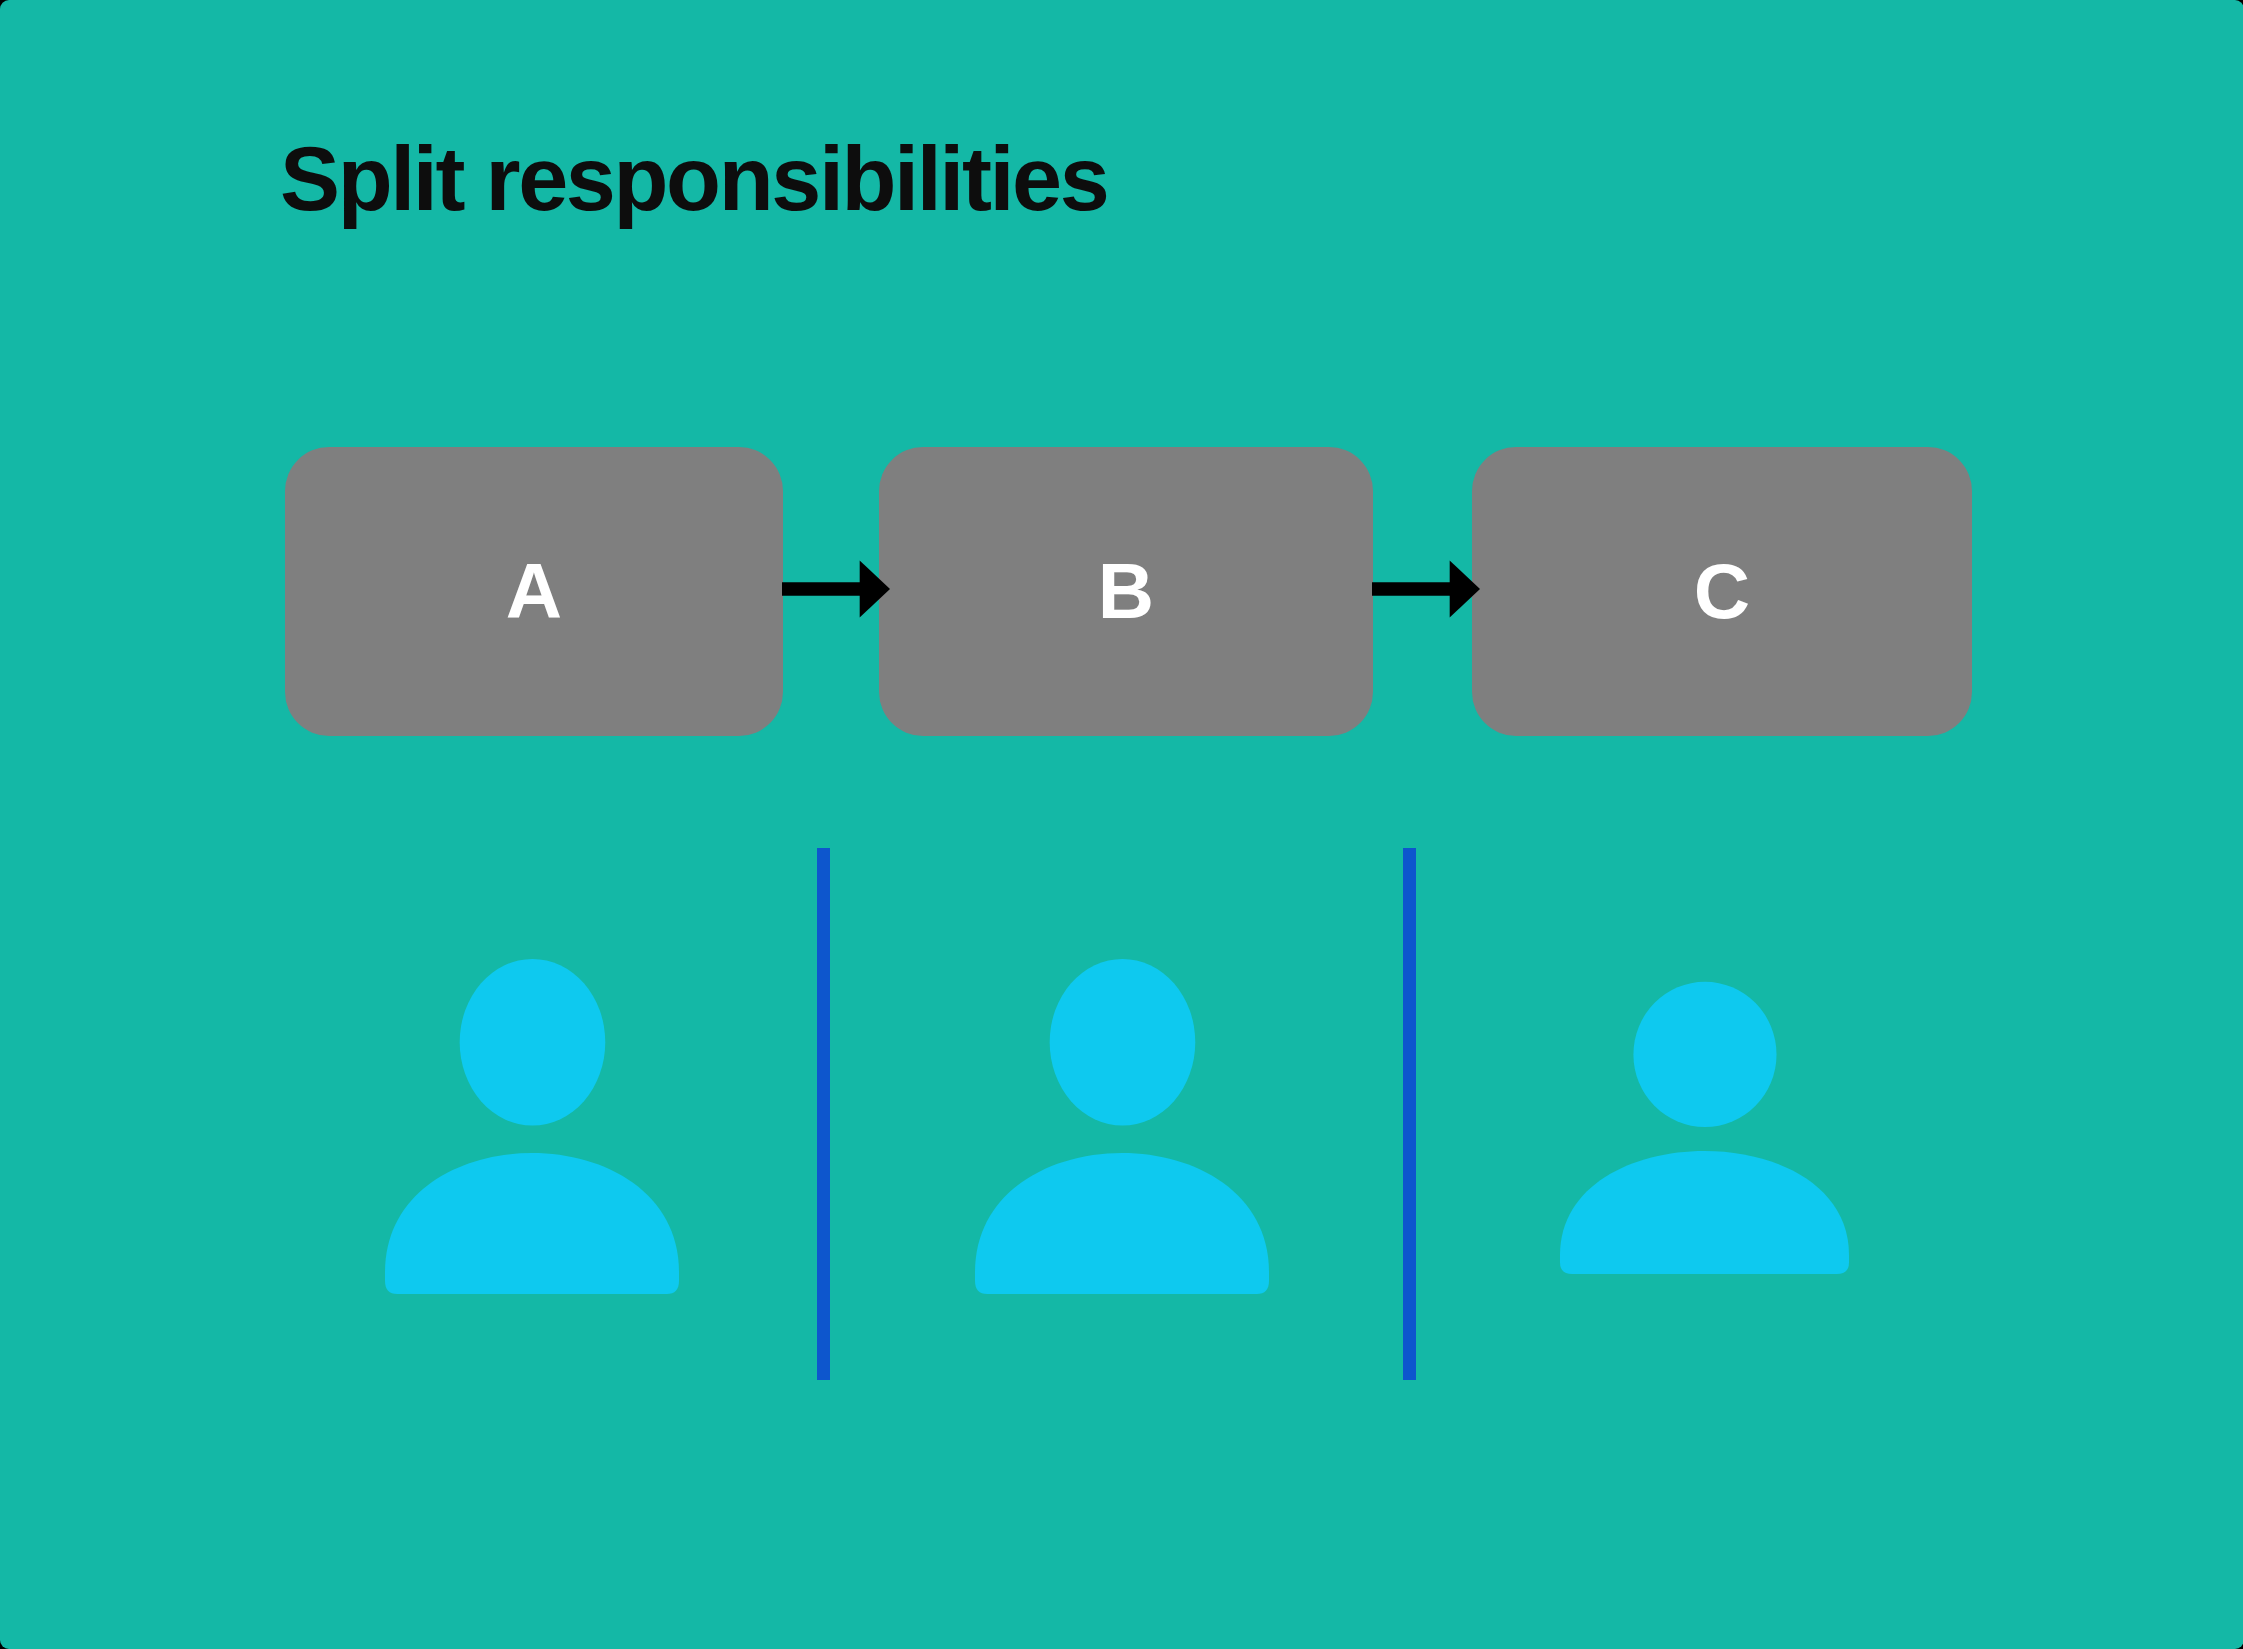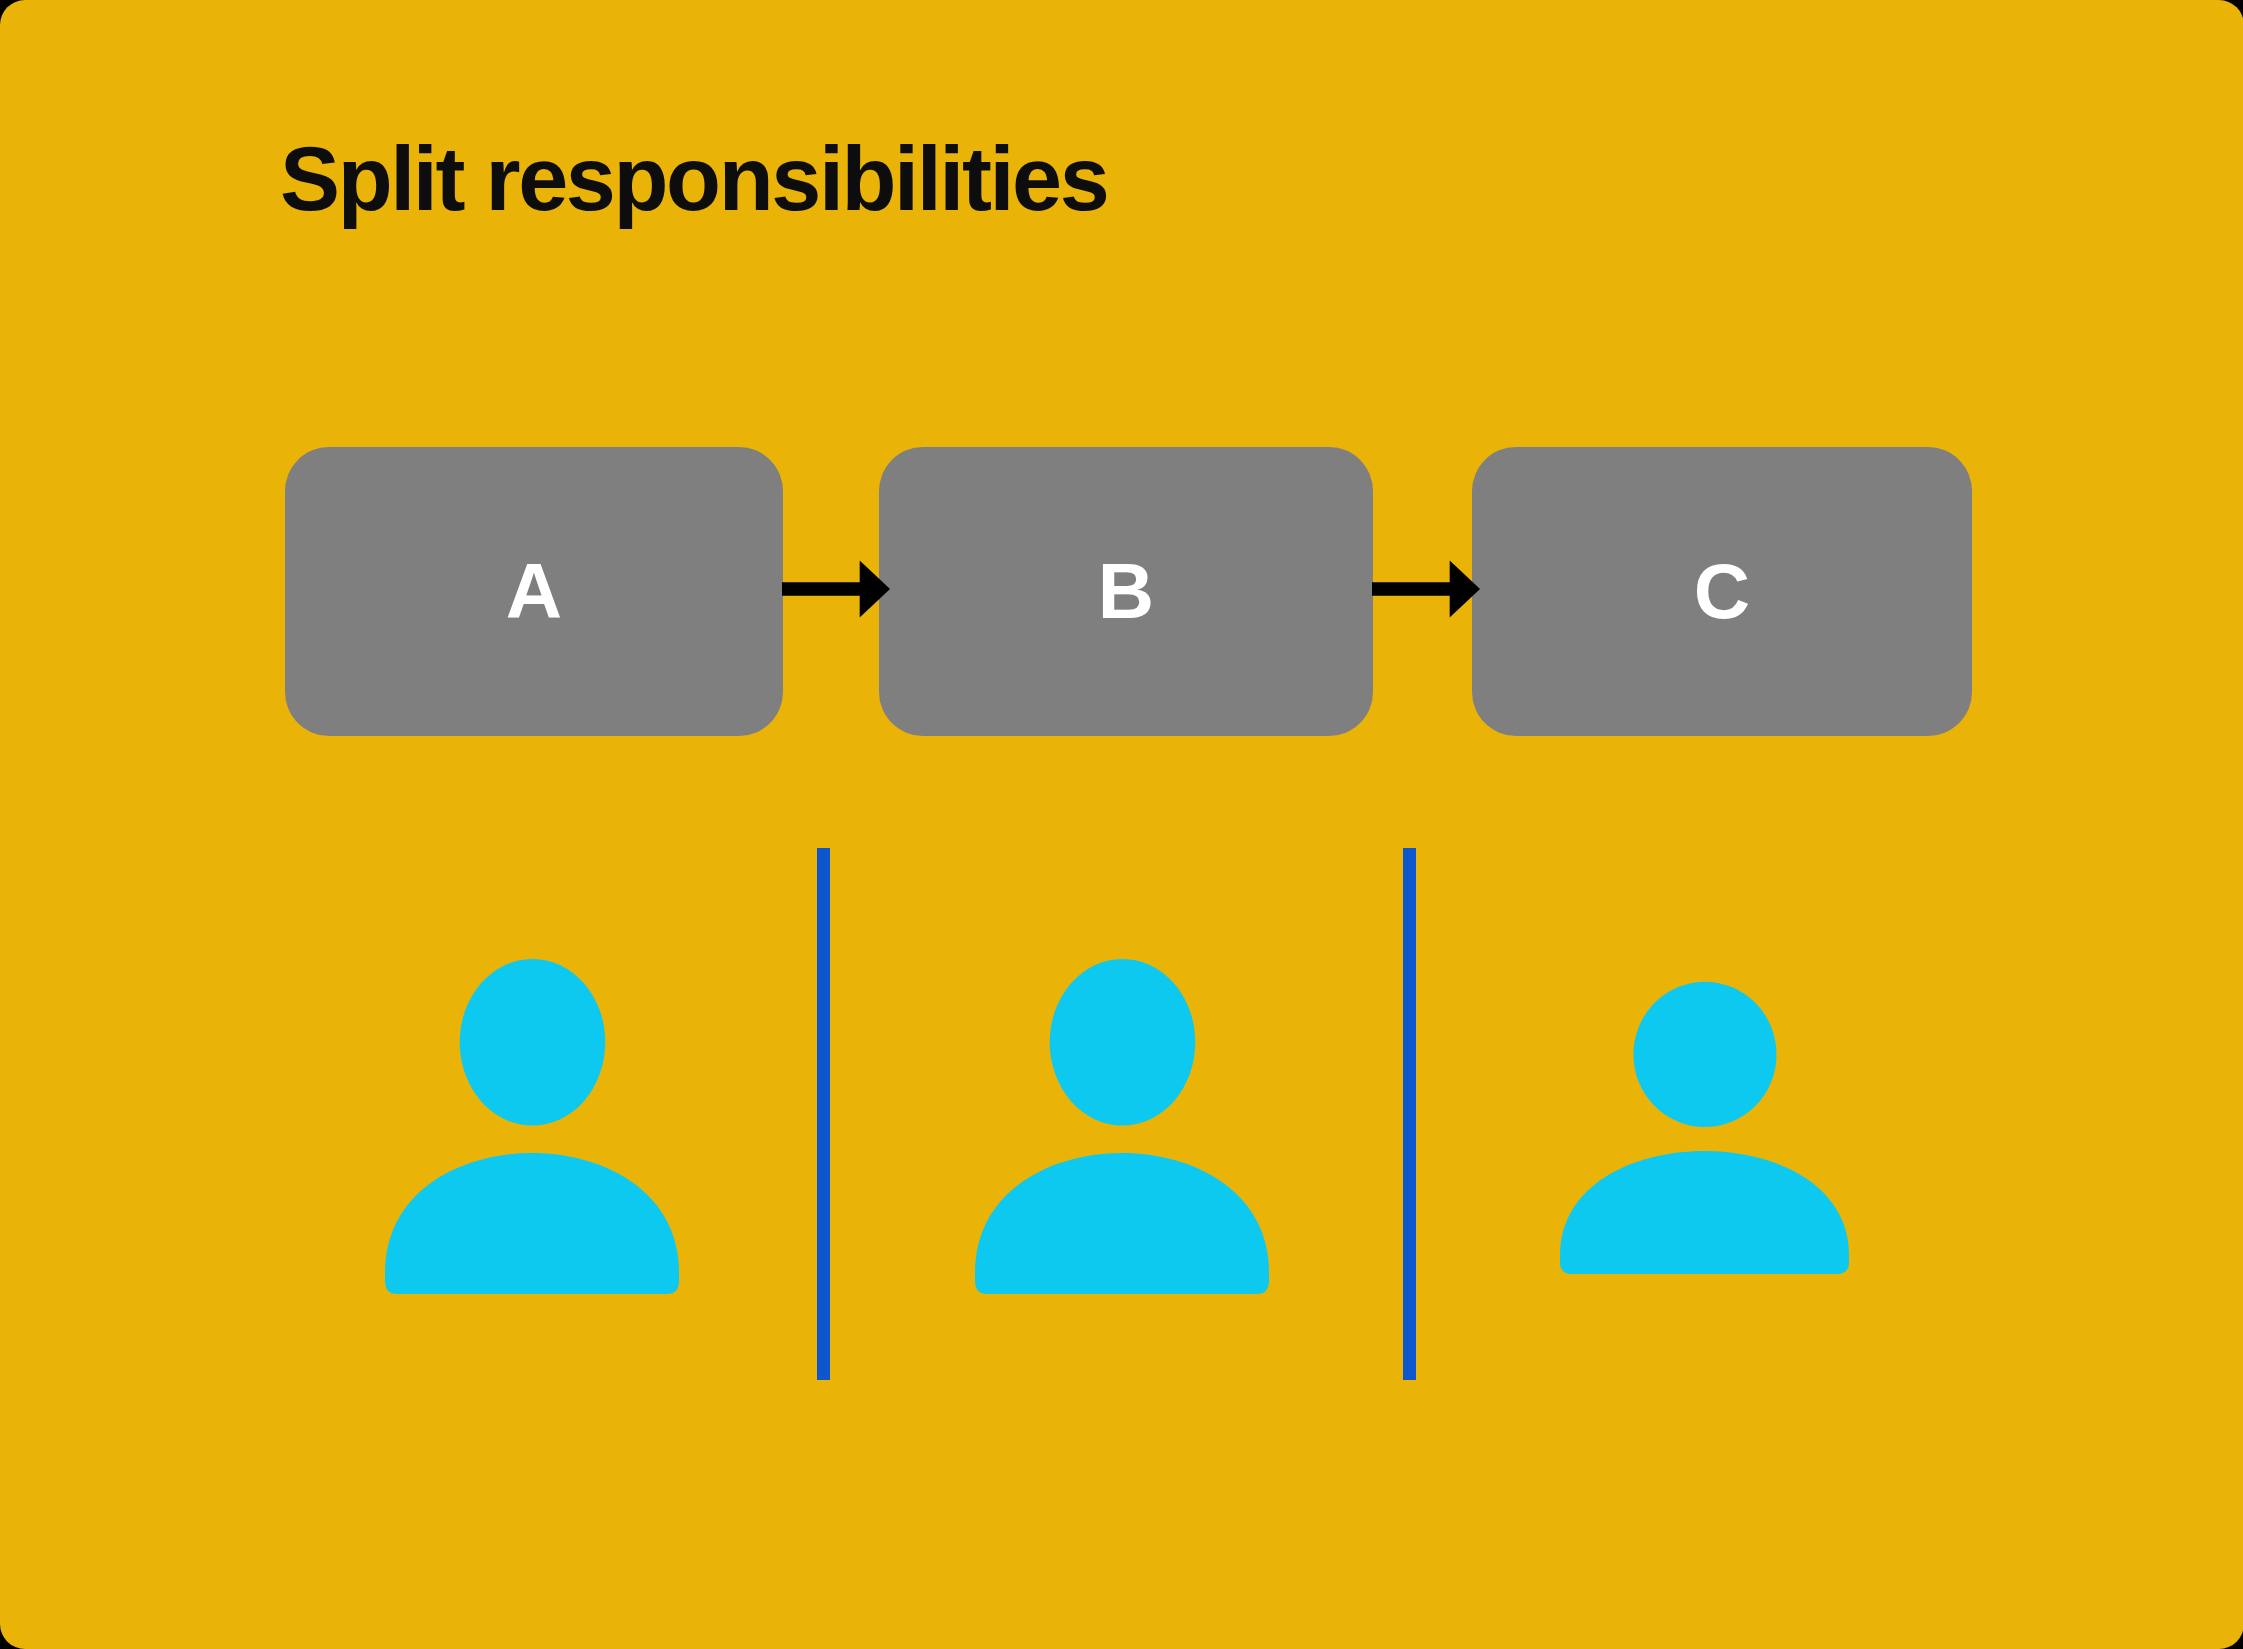--- a/index.html
+++ b/index.html
@@ -9,22 +9,22 @@
     font-family: "Liberation Sans", sans-serif;
   }
   .stage {
     position: relative;
     width: 2244px; height: 1649px;
     background: #000000;
     overflow: hidden;
   }
   .card {
     position: absolute; inset: 0;
-    background: #eab308;
-    border-radius: 25px;
+    background: #14b8a6;
+    border-radius: 9px;
     padding-left: 38px;
   }
   .title {
     position: absolute;
     left: 280px; top: 134px;
     margin: 0;
     font-size: 90px;
     line-height: 1;
     font-weight: 800;
     letter-spacing: -2.4px;

